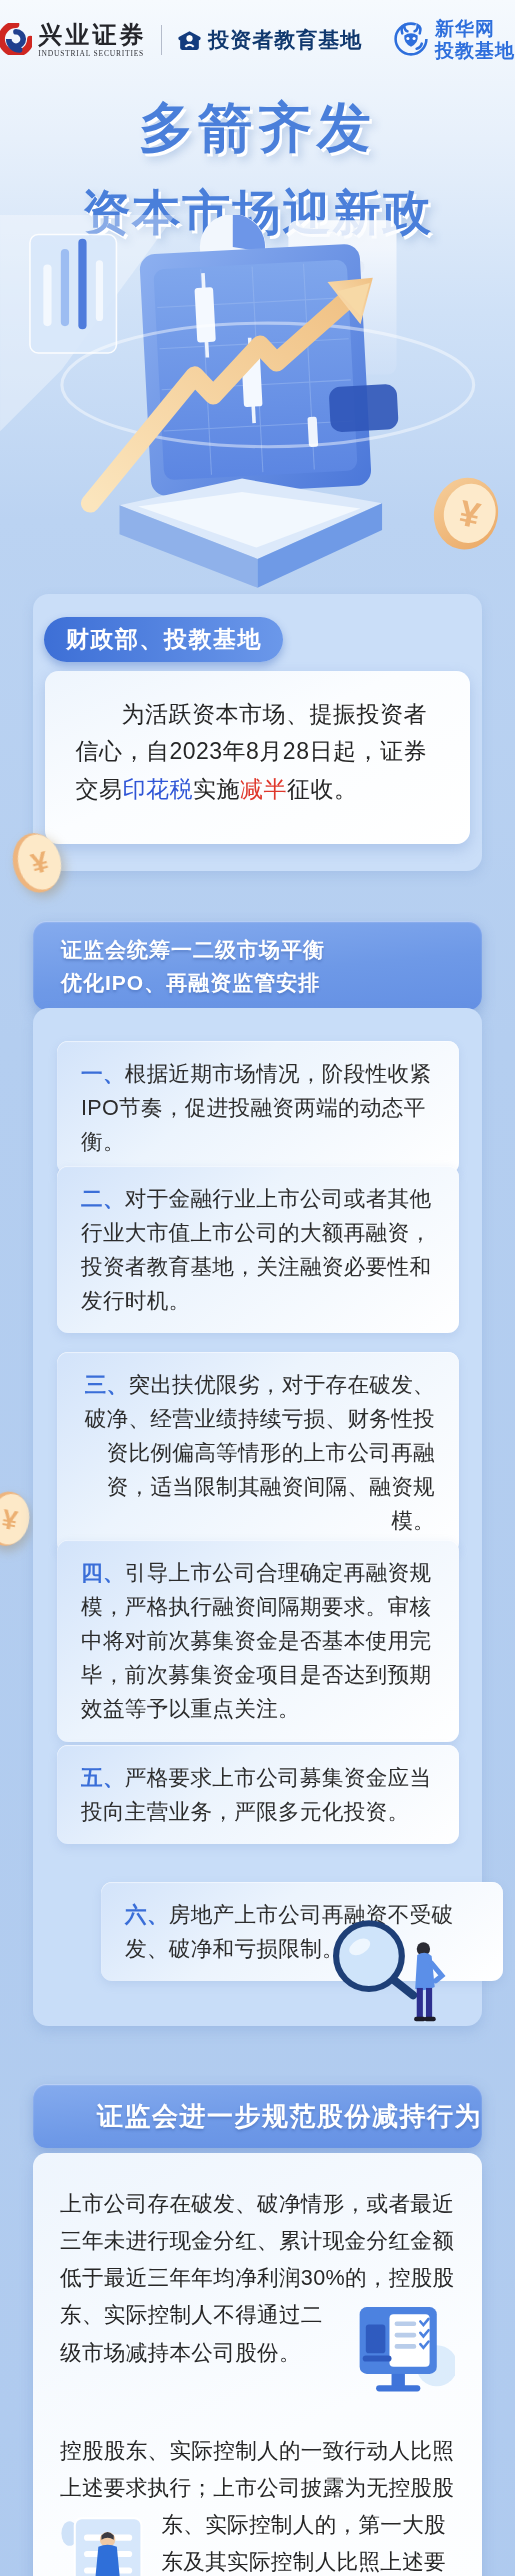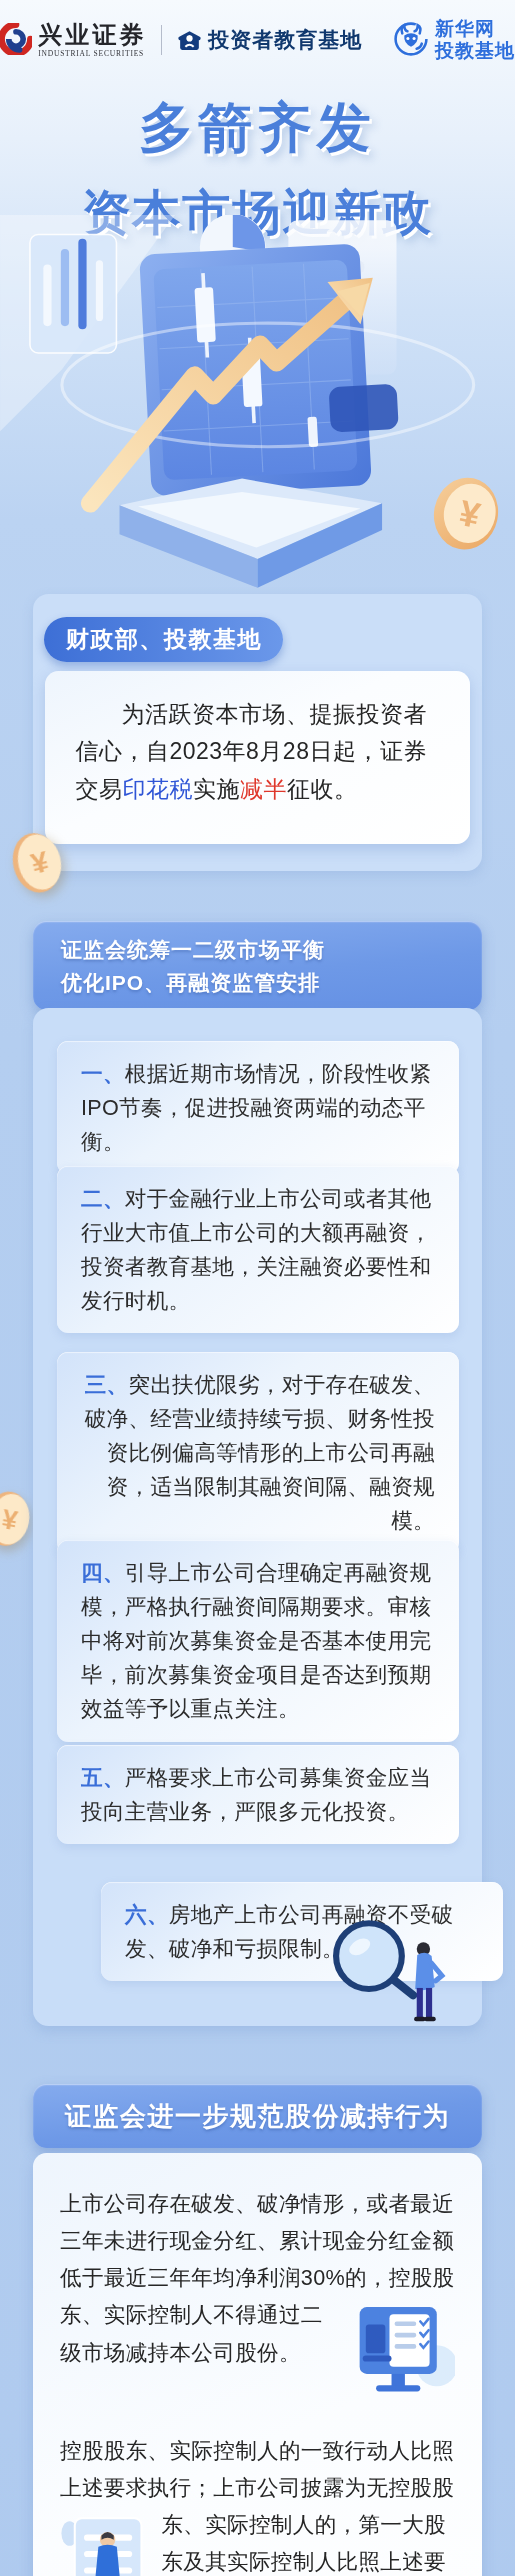--- a/index.html
+++ b/index.html
@@ -65,21 +65,21 @@
     background:linear-gradient(140deg,#d2e3fa 0%,#ecf4fd 40%,#ffffff 100%);
     box-shadow:0 3.1px 8.2px rgba(130,160,210,.22), inset 0 0.5px 1px #fff;
     padding:15.5px 24px;box-sizing:border-box;
     font-size:21.6px;line-height:1.58;color:#2c2c2c;letter-spacing:0.3px;
   }
   .item-num{color:#3a6ed8;font-weight:800;}
   .ib-1{top:33px;}  .ib-2{top:158px;} .ib-3{top:344px;text-align:right;}
   .ib-4{top:532px;} .ib-5{top:737px;} .ib-6{top:874px;margin-left:44px;}
   .magnifier-man{position:absolute;right:15.5px;bottom:-1px;width:155px;height:113px;}
   
-  .s3-banner{top:2084px;height:64px;font-size:26px;text-align:center;line-height:64px;letter-spacing:1.5px;padding:0;}
+  .s3-banner{top:2084px;height:64px;font-size:26px;text-align:right;line-height:64px;letter-spacing:1.5px;padding:0;}
   .s3-card{top:2153px;left:33px;width:449px;height:679px;padding:32px 27px;overflow:hidden;}
   .s3-card p{margin:0 0 23px 0;font-size:21.6px;line-height:1.72;color:#262626;letter-spacing:0.3px;display:flow-root;}
   .float-r{float:right;margin:7.2px 0 4.1px 13.4px;}
   .float-l{float:left;margin:7.2px 13.4px 4.1px 0;}
 </style>
 </head>
 <body>
 
 <div class="abs topbar">
   <div class="brand">

